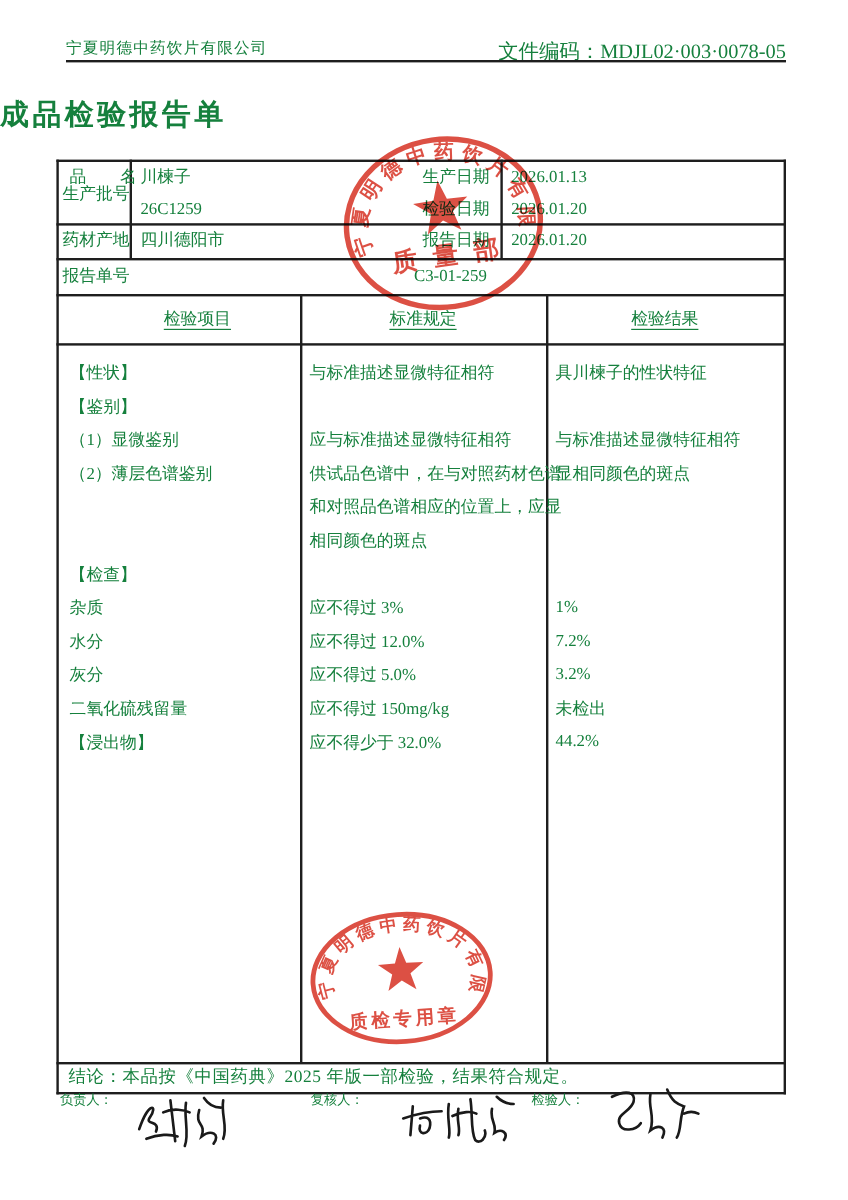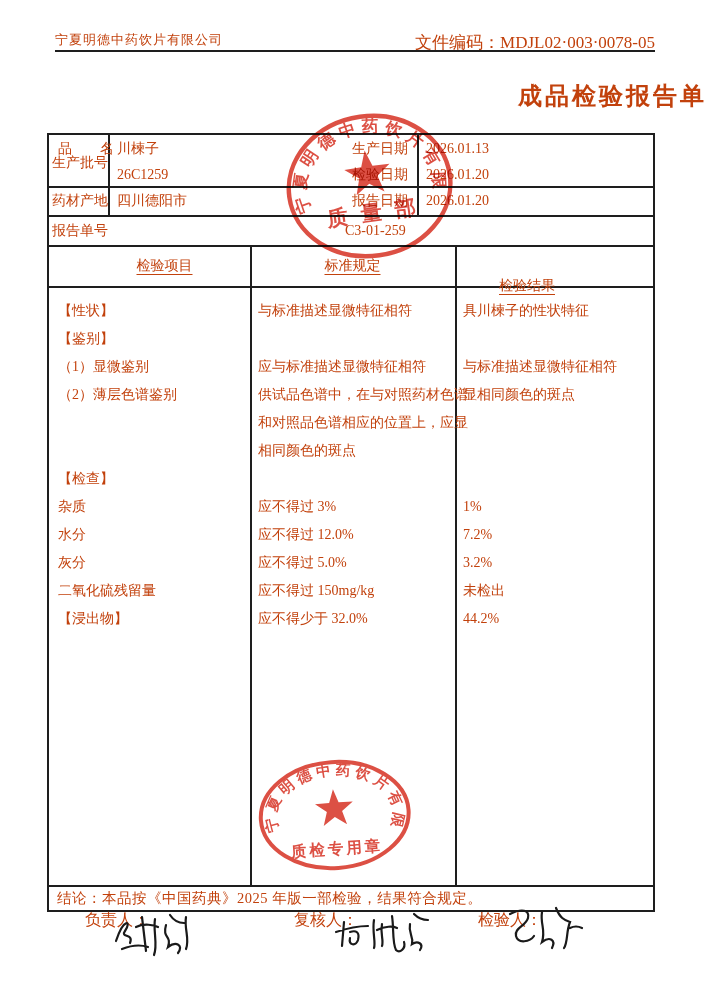--- a/index.html
+++ b/index.html
@@ -1,32 +1,32 @@
 <!DOCTYPE html>
 <html><head>
 <meta charset="utf-8">
 <style>
   html,body{margin:0;padding:0;background:#ffffff;}
   .page{
     position:relative;width:707px;height:1000px;background:#ffffff;
     font-family:"Liberation Serif","DejaVu Serif",serif;
-    color:#c2410c;overflow:hidden;
+    color:#15803d;overflow:hidden;
   }
   .hline{position:absolute;background:#1e1e1e;height:2px;}
   .vline{position:absolute;background:#1e1e1e;width:2px;}
   .t{position:absolute;font-size:14px;line-height:1;white-space:nowrap;}
   .hdr-left{left:55px;top:33px;font-size:13px;letter-spacing:1px;}
   .hdr-right{right:52px;top:34px;font-size:17px;}
-  .title{left:0;right:0;top:84px;text-align:right;font-size:24px;font-weight:bold;letter-spacing:3px;}
+  .title{left:0;right:0;top:84px;text-align:left;font-size:24px;font-weight:bold;letter-spacing:3px;}
   .lbl{font-size:14px;}
   .colhead{position:absolute;top:257px;font-size:14px;text-align:center;text-decoration:underline;text-underline-offset:4px;}
   .bodycol{position:absolute;top:288px;height:597px;padding-top:9px;box-sizing:border-box;}
   .bl{height:28px;display:flex;align-items:center;font-size:14px;white-space:nowrap;}
   .concl{left:57px;top:891px;font-size:14.5px;letter-spacing:0.5px;text-align:right;}
-  .sig-label{font-size:16px;top:912px;margin-left:35px;}
+  .sig-label{font-size:11px;top:912px;}
   .stamp{position:absolute;mix-blend-mode:multiply;opacity:0.88;}
   .sig{position:absolute;}
 </style>
 </head>
 <body>
 
 <div class="page">
 
   <div class="t hdr-left">宁夏明德中药饮片有限公司</div>
   <div class="t hdr-right">文件编码：MDJL02·003·0078-05</div>
@@ -62,21 +62,21 @@
   <div class="t lbl" style="left:52px;top:194px;">药材产地</div>
   <div class="t lbl" style="left:117px;top:194px;">四川德阳市</div>
   <div class="t lbl" style="left:352px;top:194px;">报告日期</div>
   <div class="t lbl" style="left:426px;top:194px;">2026.01.20</div>
 
   <div class="t lbl" style="left:52px;top:224px;">报告单号</div>
   <div class="t lbl" style="left:345px;top:224px;">C3-01-259</div>
 
   <div class="colhead" style="left:47px;width:203px;padding-left:16px;">检验项目</div>
   <div class="colhead" style="left:250px;width:205px;">标准规定</div>
-  <div class="colhead" style="left:428px;width:198px;margin-top:20px;">检验结果</div>
+  <div class="colhead" style="left:455px;width:198px;">检验结果</div>
 
   <div class="bodycol" style="left:58px;width:190px;">
     <div class="bl">【性状】</div>
     <div class="bl">【鉴别】</div>
     <div class="bl">（1）显微鉴别</div>
     <div class="bl">（2）薄层色谱鉴别</div>
     <div class="bl"></div>
     <div class="bl"></div>
     <div class="bl">【检查】</div>
     <div class="bl">杂质</div>

